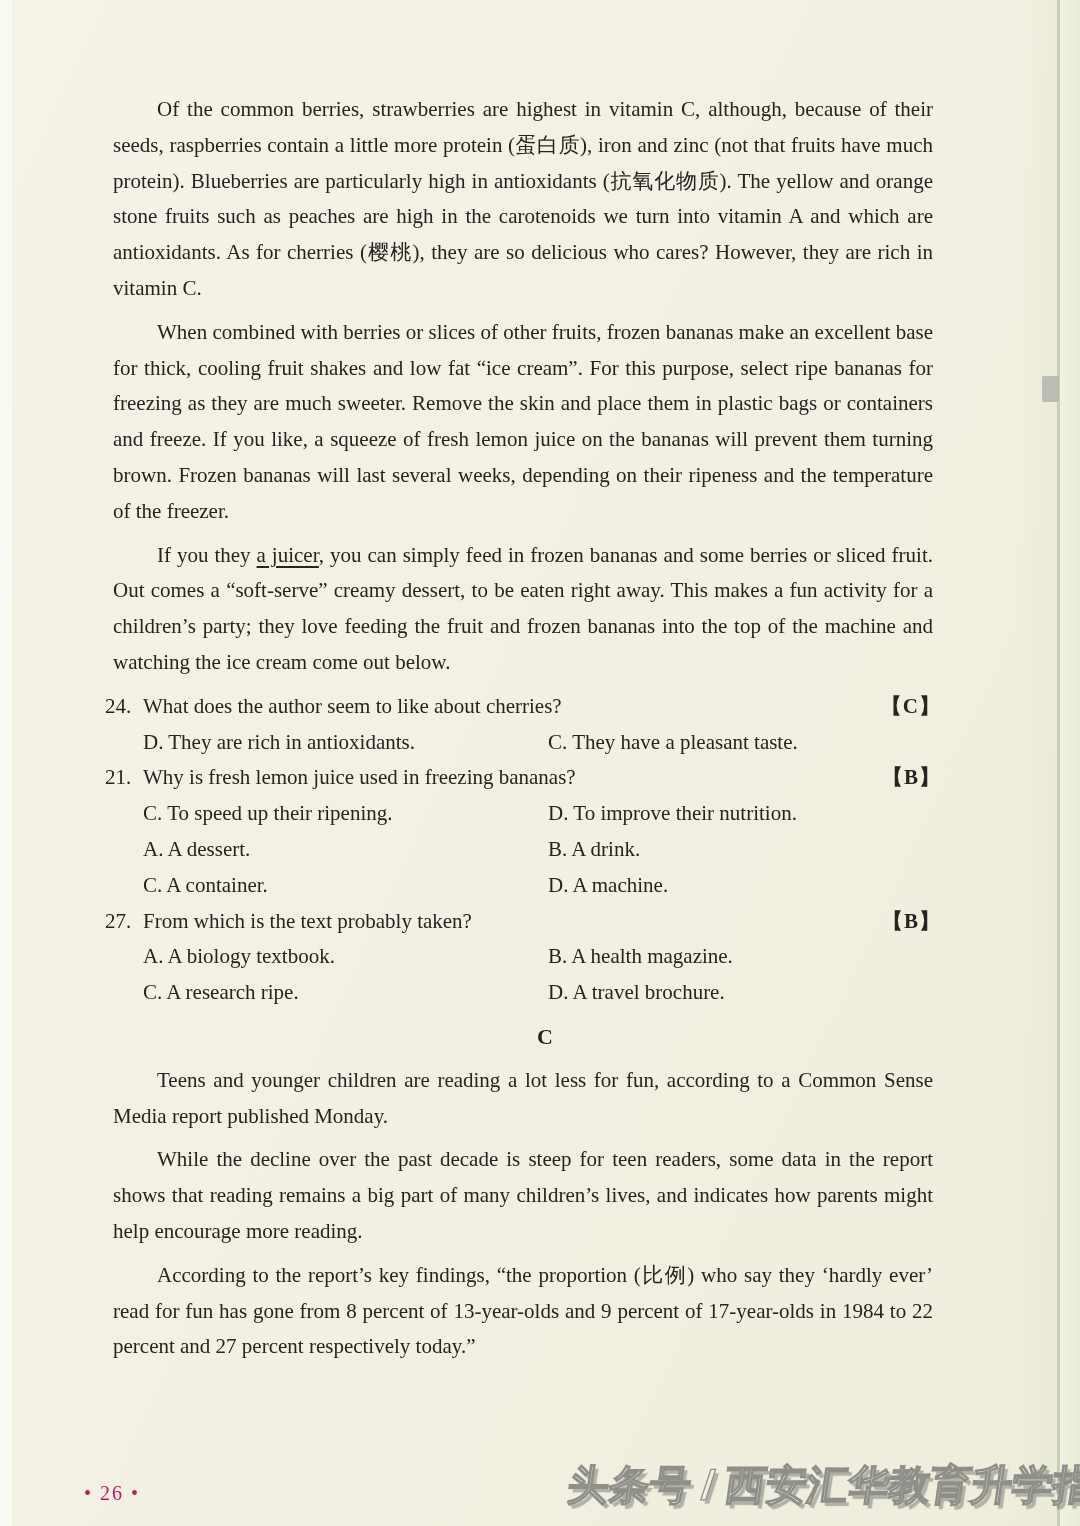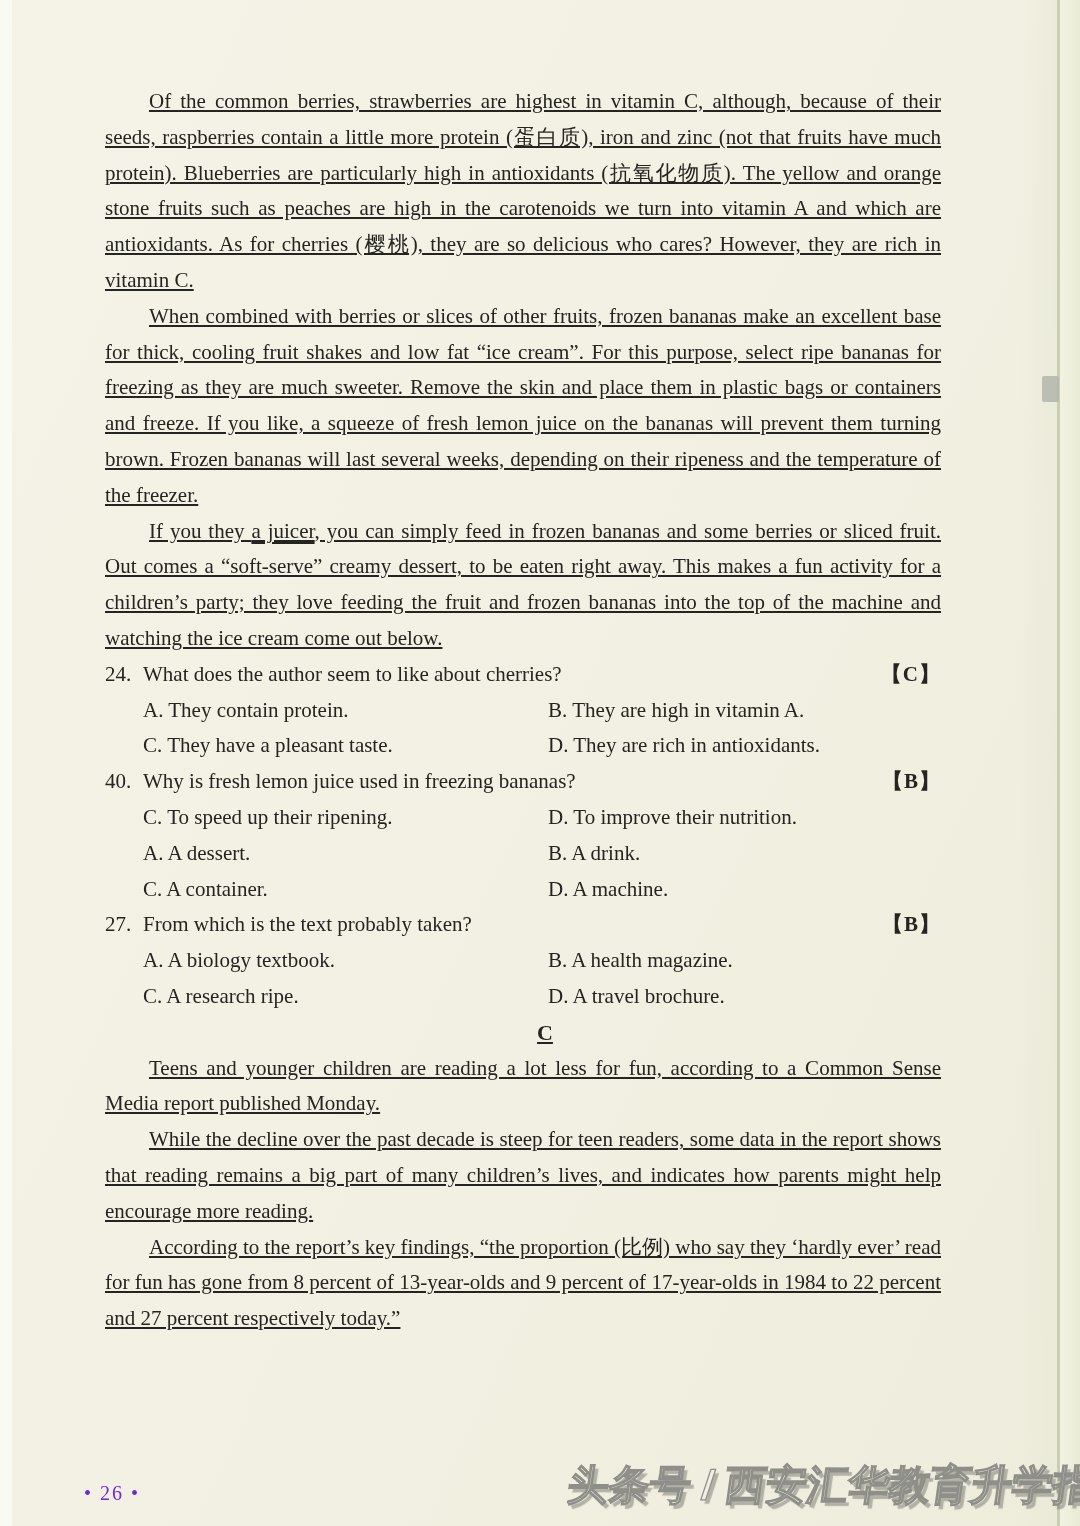--- a/index.html
+++ b/index.html
@@ -31,38 +31,38 @@
   .edge-smudge {
     position: absolute; left: 1042px; top: 376px; width: 17px; height: 26px;
     background: #b3b6ac; border-radius: 2px; opacity: 0.85;
   }
   
   .content {
     position: absolute; left: 105px; top: 84px; width: 836px;
     font-size: 21px; line-height: 35.8px;
     text-align: justify;
   }
-  .content p { margin: 0; text-indent: 44px; text-decoration: underline; }
+  .content p { margin: 8px; text-indent: 44px; }
   .uline { text-decoration: underline; text-underline-offset: 4px; }
 
   .q { margin: 0; }
   .q-line { display: flex; align-items: flex-end; }
   .q-num { flex: 0 0 38px; }
   .q-text { flex: 1 1 auto; text-align: left; }
   .q-ans { font-weight: bold; white-space: nowrap; letter-spacing: 1px; }
   .opt-row { display: flex; padding-left: 38px; text-align: left; }
   .opt-row .opt:first-child { flex: 0 0 405px; }
   .opt-row .opt:last-child { flex: 1 1 auto; }
 
   .c-head { text-align: center; font-weight: bold; font-size: 22px; text-indent: 0; }
 
   
   .page-num {
     position: absolute; left: 84px; top: 1482px;
-    font-size: 20px; letter-spacing: 2px; color: #6d28d9;
+    font-size: 20px; letter-spacing: 2px; color: #be185d;
   }
   .watermark {
     position: absolute; left: 568px; top: 1458px;
     font-family: "Liberation Sans", "DejaVu Sans", sans-serif;
     font-size: 41px; font-weight: bold; white-space: nowrap;
     transform: skewX(-8deg);
     color: #f0efe5;
     -webkit-text-stroke: 1.3px #8f8f89;
     text-shadow: 4px 4px 1px rgba(125,125,118,0.55);
   }
@@ -82,32 +82,28 @@
   <p>When combined with berries or slices of other fruits, frozen bananas make an excellent base for thick, cooling fruit shakes and low fat “ice cream”. For this purpose, select ripe bananas for freezing as they are much sweeter. Remove the skin and place them in plastic bags or containers and freeze. If you like, a squeeze of fresh lemon juice on the bananas will prevent them turning brown. Frozen bananas will last several weeks, depending on their ripeness and the temperature of the freezer.</p>
   <p><span>If you they </span><span class="uline">a juicer</span><span>, you can simply feed in frozen bananas and some berries or sliced fruit. Out comes a “soft-serve” creamy dessert, to be eaten right away. This makes a fun activity for a children’s party; they love feeding the fruit and frozen bananas into the top of the machine and watching the ice cream come out below.</span></p>
 
   <div class="q">
     <div class="q-line">
       <span class="q-num">24.</span>
       <span class="q-text">What does the author seem to like about cherries?</span>
       <span class="q-ans">【C】</span>
     </div>
     <div class="opt-row">
-      <span class="opt">A. They contain protein.</span>
-      <span class="opt">B. They are high in vitamin A.</span>
-    </div>
-    <div class="opt-row">
+      <span class="opt">D. They are rich in antioxidants.</span>
       <span class="opt">C. They have a pleasant taste.</span>
-      <span class="opt">D. They are rich in antioxidants.</span>
     </div>
   </div>
 
   <div class="q">
     <div class="q-line">
-      <span class="q-num">40.</span>
+      <span class="q-num">21.</span>
       <span class="q-text">Why is fresh lemon juice used in freezing bananas?</span>
       <span class="q-ans">【B】</span>
     </div>
     <div class="opt-row">
       <span class="opt">C. To speed up their ripening.</span>
       <span class="opt">D. To improve their nutrition.</span>
     </div>
   </div>
 
   <div class="q">

